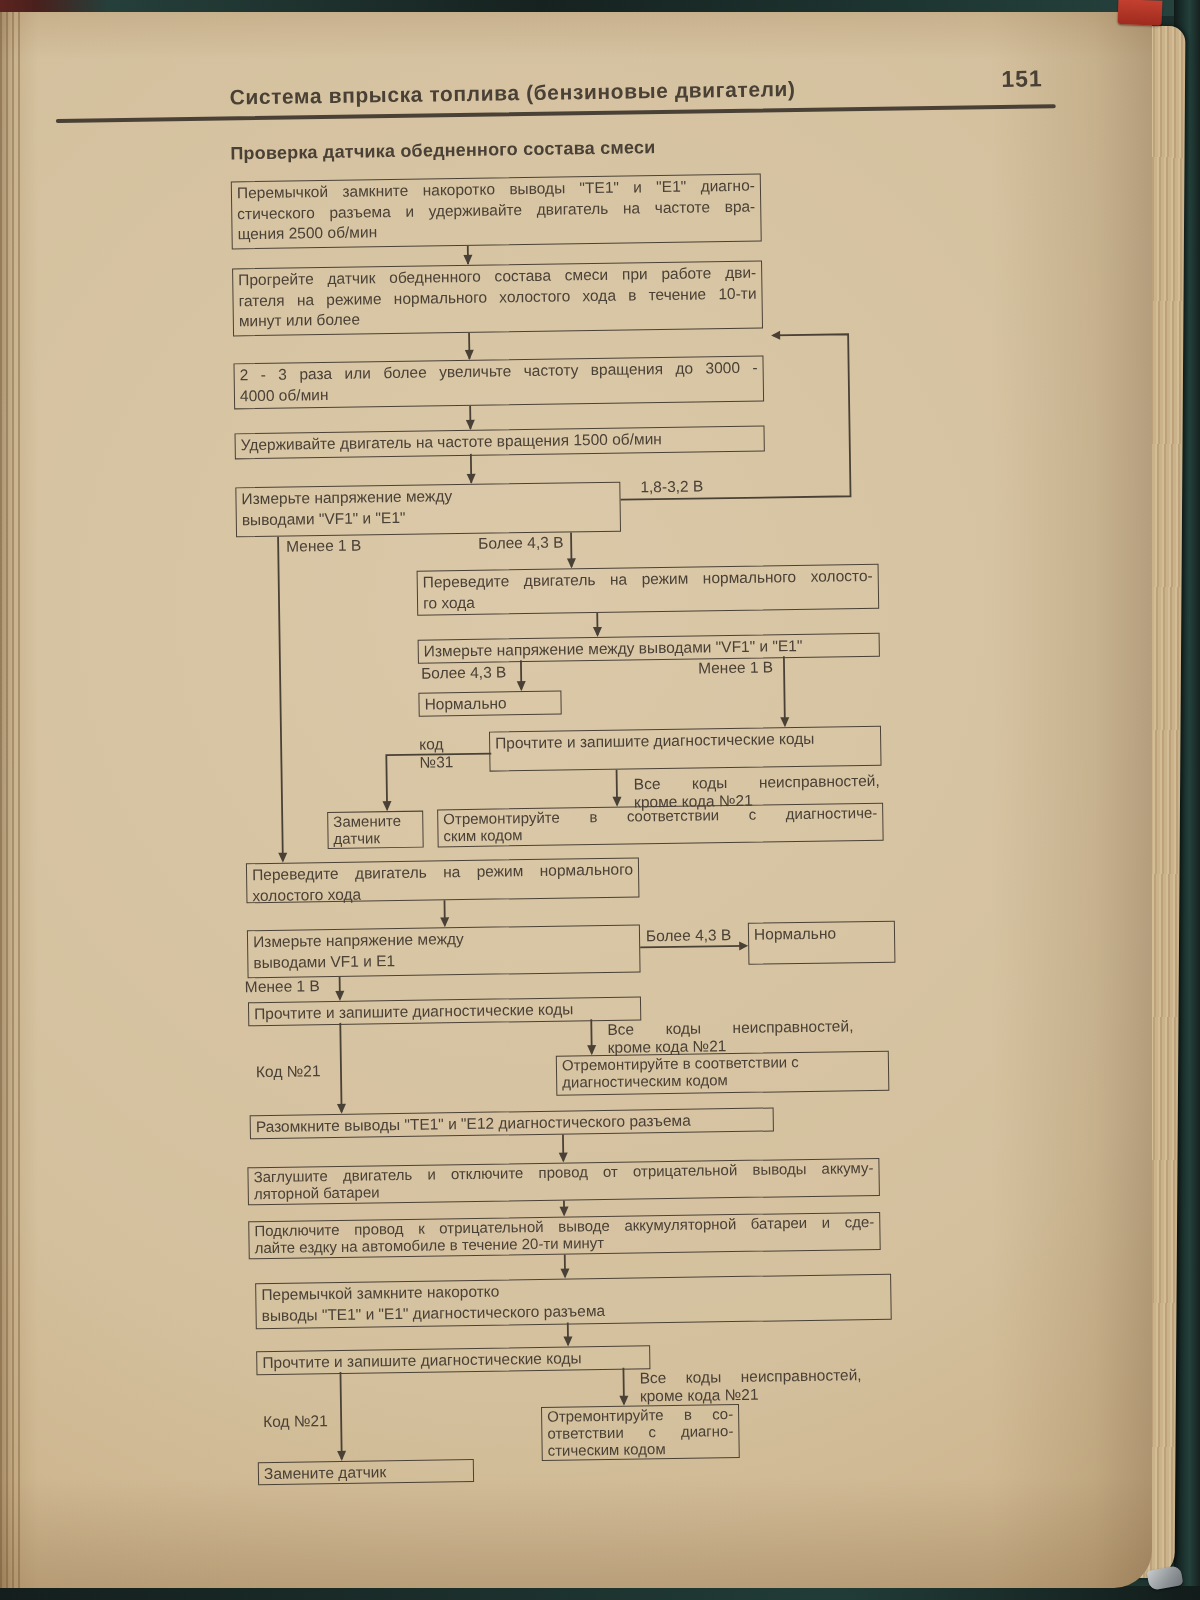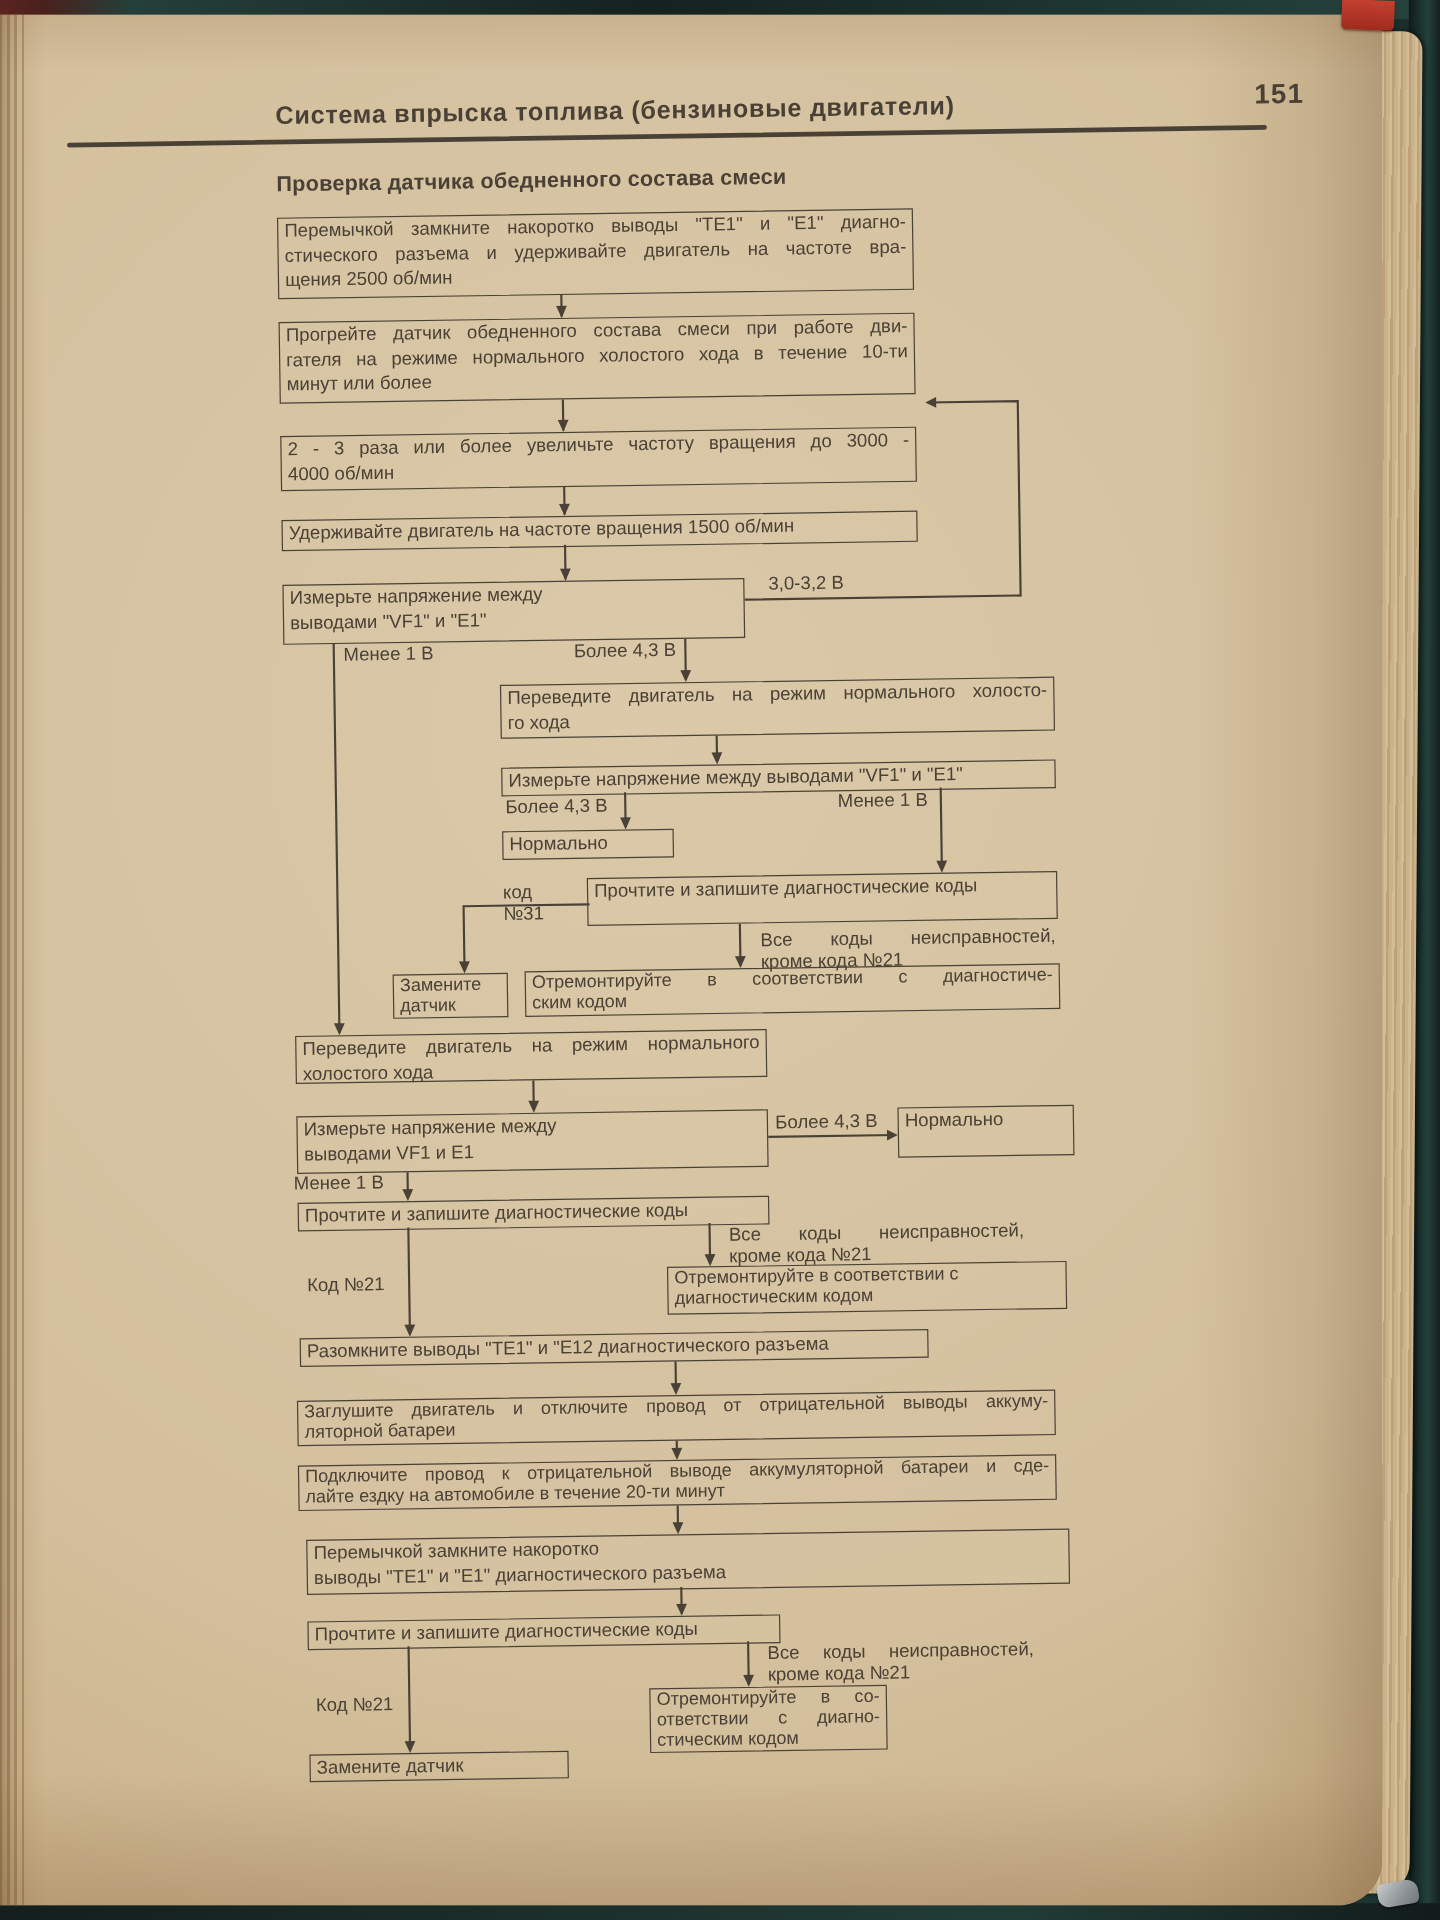--- a/index.html
+++ b/index.html
@@ -35,21 +35,21 @@
       linear-gradient(90deg,rgba(0,0,0,0) 86%,rgba(125,95,55,.16) 95%,rgba(95,65,35,.28) 100%),
       linear-gradient(180deg,rgba(140,100,60,.18) 0,rgba(0,0,0,0) 3%,rgba(0,0,0,0) 93%,rgba(110,75,40,.22) 100%),
       radial-gradient(130% 95% at 46% 38%,#dac8a8 0%,#d4c09d 52%,#c6ab81 84%,#b3946a 100%);}
   .gutter-lines{position:absolute;left:0;top:12px;width:22px;height:1576px;
     background:repeating-linear-gradient(90deg,rgba(105,75,40,.35) 0 2px,rgba(0,0,0,0) 2px 6px);}
   
   .content{position:absolute;left:0;top:0;width:1200px;height:1600px;
     transform:rotate(-0.85deg);transform-origin:600px 800px;color:var(--ink);}
   .hdr{position:absolute;left:240px;top:80px;width:700px;font-size:21px;font-weight:bold;
     letter-spacing:.6px;white-space:nowrap;}
-  .pagenum{position:absolute;left:1012px;top:72px;font-size:23px;font-weight:bold;letter-spacing:1px;margin-left:44px;}
+  .pagenum{position:absolute;left:1012px;top:72px;font-size:23px;font-weight:bold;letter-spacing:1px;}
   .rule{position:absolute;left:66px;top:111px;width:1000px;height:4px;background:var(--ink);border-radius:2px;}
   .sect{position:absolute;left:240px;top:138px;width:700px;font-size:18px;font-weight:bold;letter-spacing:.2px;white-space:nowrap;}
   .fbox{position:absolute;border:1.7px solid var(--ink);box-sizing:border-box;
     padding:1px 5px;font-size:15.5px;line-height:20.5px;background:rgba(255,250,235,.03);}
   .ln{display:block;}
   .jl{text-align:justify;text-align-last:justify;}
   .flabel{position:absolute;font-size:15.5px;line-height:18px;white-space:nowrap;}
   .flabel .jl{white-space:normal;}
   .sm{font-size:15px;line-height:16.8px;}
   svg.wires{position:absolute;left:0;top:0;pointer-events:none;}
@@ -214,21 +214,21 @@
   <div class="fbox sm" style="left:532px;top:1406px;width:198px;height:54px">
     <span class="ln jl">Отремонтируйте в со-</span>
     <span class="ln jl">ответствии с диагно-</span>
     <span class="ln">стическим кодом</span>
   </div>
 
   <div class="fbox" style="left:248px;top:1457px;width:216px;height:23px">
     <span class="ln">Замените датчик</span>
   </div>
 
-  <div class="flabel" style="left:645px;top:479px;">3,0-3,2 В</div>
+  <div class="flabel" style="left:645px;top:479px;">1,8-3,2 В</div>
   <div class="flabel" style="left:290px;top:533px;">Менее 1 В</div>
   <div class="flabel" style="left:482px;top:533px;">Более 4,3 В</div>
   <div class="flabel" style="left:423px;top:662px;">Более 4,3 В</div>
   <div class="flabel" style="left:700px;top:661px;">Менее 1 В</div>
   <div class="flabel" style="left:420px;top:733px;width:60px;">
     <span class="ln">код</span>
     <span class="ln">№31</span>
   </div>
   <div class="flabel" style="left:634px;top:776px;width:246px;">
     <span class="ln jl">Все коды неисправностей,</span>

